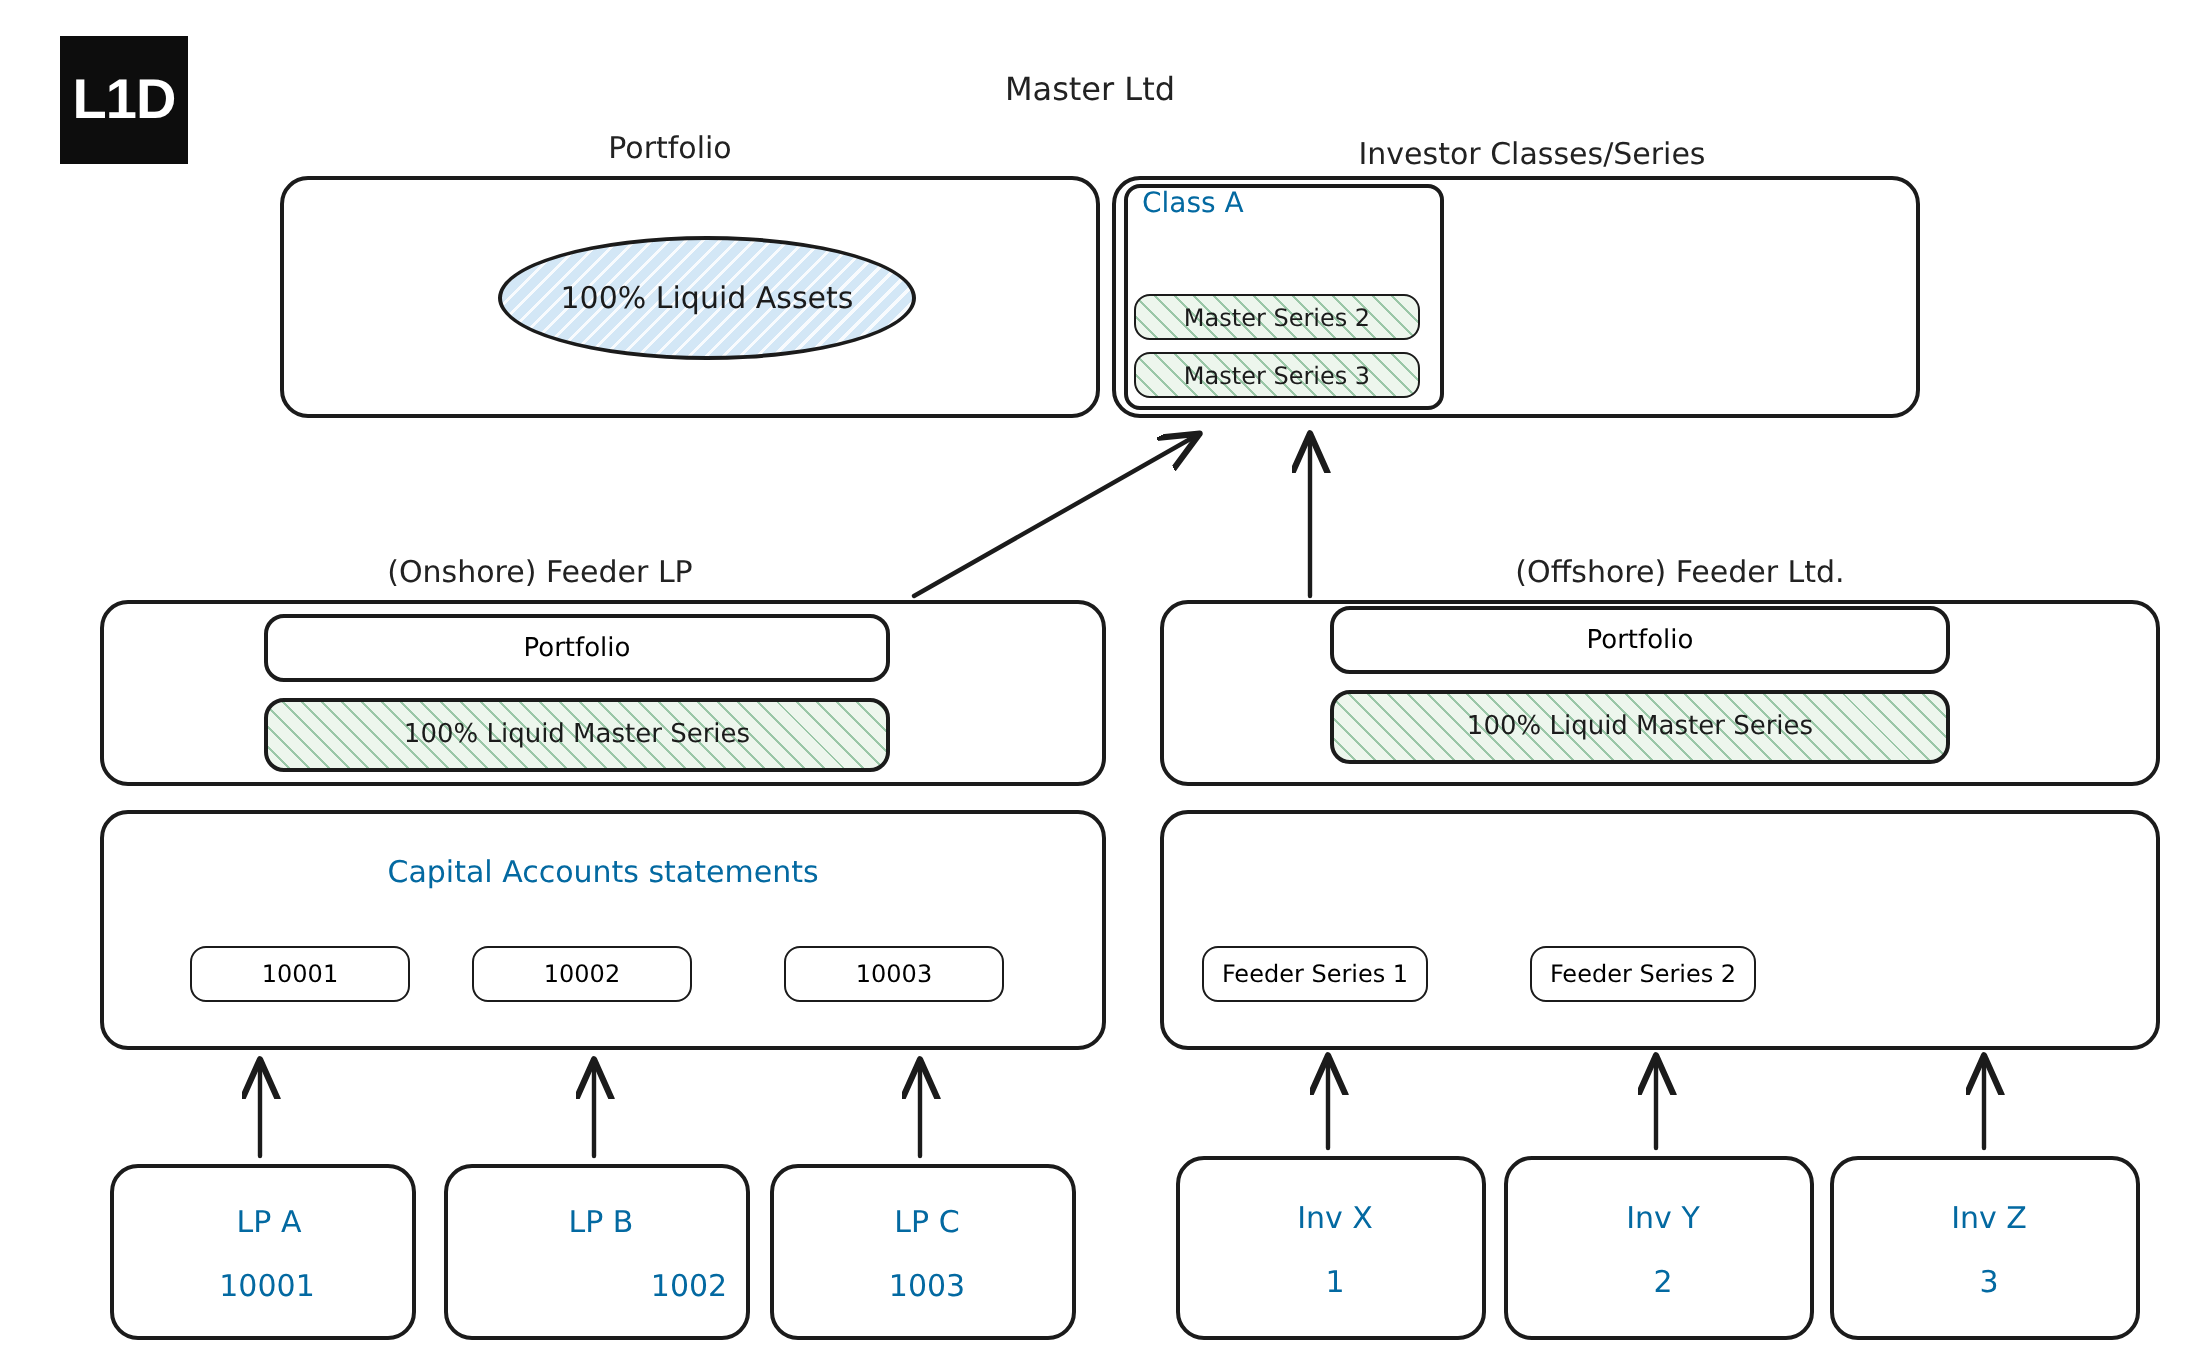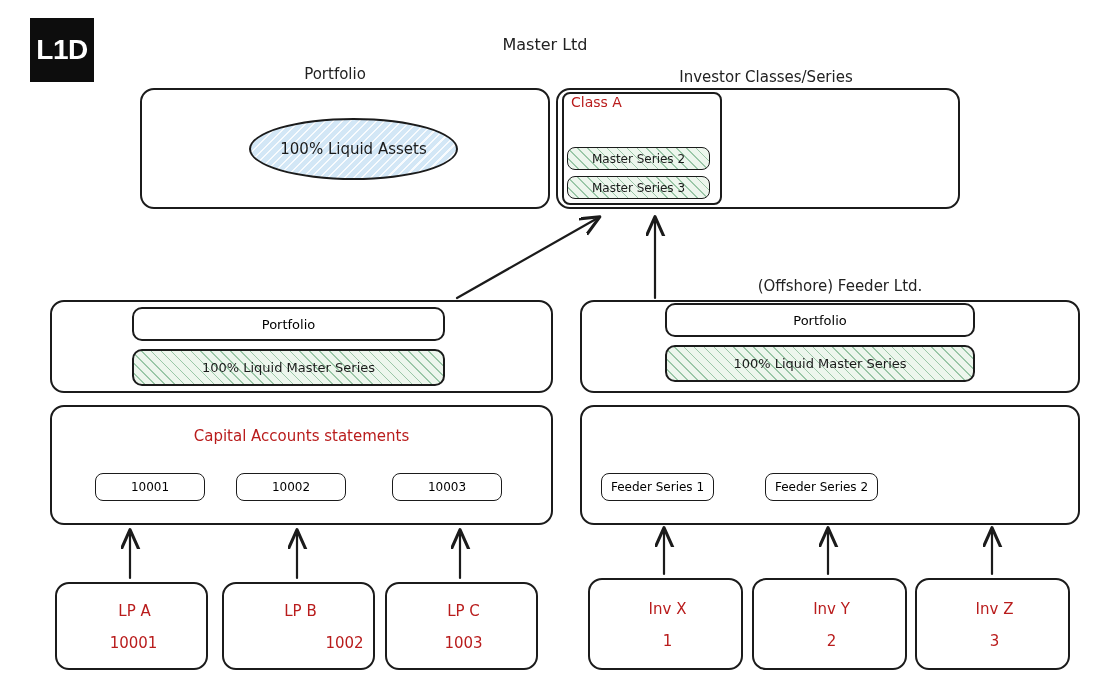--- a/index.html
+++ b/index.html
@@ -28,21 +28,21 @@
     border-radius:14px;
     background:#ffffff;
     box-sizing:border-box;
   }
   .box.inner{border-width:2px;border-radius:10px;}
   .box.small{border-width:1.8px;border-radius:8px;}
 
   .lbl{
     position:absolute;
     font-family:"DejaVu Sans", sans-serif;
-    color:#b91c1c;
+    color:#0369a1;
     white-space:nowrap;
   }
   .title{
     font-size:15px;color:#222;
     text-align:center;
   }
   .centered{
     display:flex;align-items:center;justify-content:center;
     text-align:center;
   }
@@ -108,20 +108,21 @@
 
   <div class="lbl txt14" style="left:571px;top:94px;">Class A</div>
 
   <div class="box small greenfill centered txt12" style="left:567px;top:147px;width:143px;height:23px;">
     <span>Master Series 2</span>
   </div>
   <div class="box small greenfill centered txt12" style="left:567px;top:176px;width:143px;height:23px;">
     <span>Master Series 3</span>
   </div>
 
+  <div class="lbl title" style="left:170px;top:277px;width:200px;">(Onshore) Feeder LP</div>
 
   <div class="box" style="left:50px;top:300px;width:503px;height:93px;"></div>
 
   <div class="box inner centered txt13" style="left:132px;top:307px;width:313px;height:34px;">
     <span>Portfolio</span>
   </div>
 
   <div class="box inner greenfill centered txt13" style="left:132px;top:349px;width:313px;height:37px;">
     <span>100% Liquid Master Series</span>
   </div>

